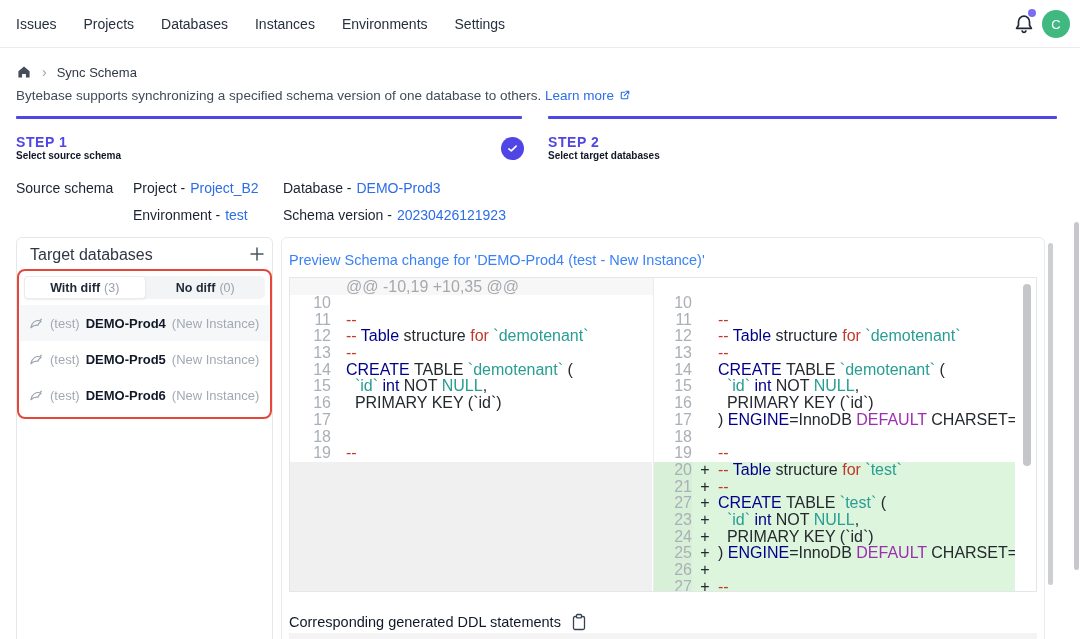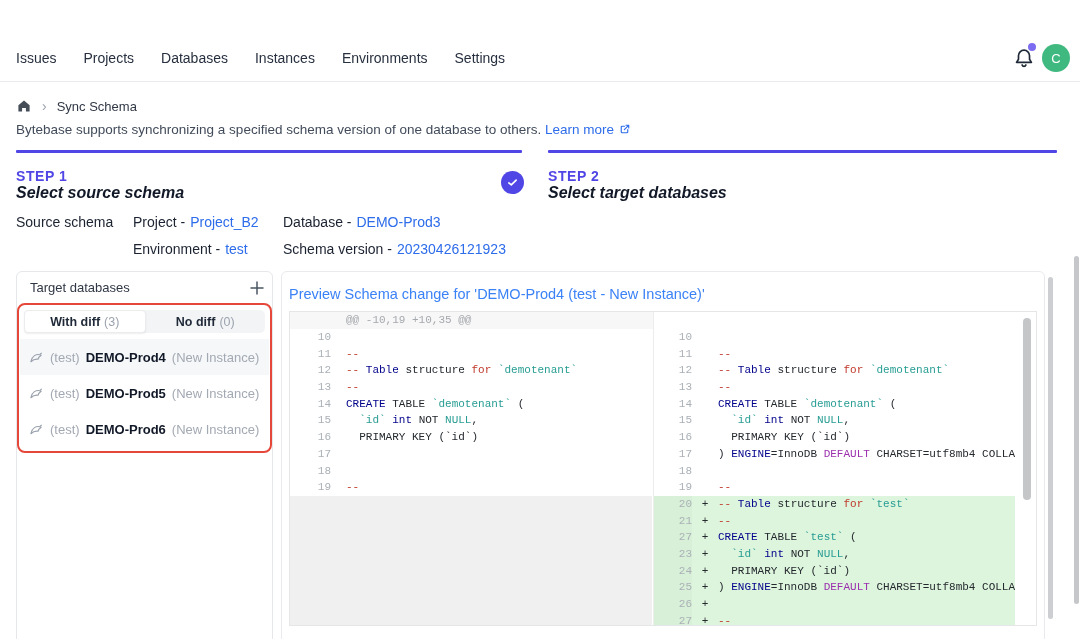--- a/index.html
+++ b/index.html
@@ -1,19 +1,19 @@
 <!DOCTYPE html>
 <html><head>
 <meta charset="utf-8">
 <style>
   * { margin:0; padding:0; box-sizing:border-box; }
   html,body { width:1080px; height:639px; overflow:hidden; background:#fff;
     font-family:"Liberation Sans", sans-serif; color:#1f2937; }
   .abs { position:absolute; }
-  #app { position:relative; width:1080px; height:452px; background:#fff;margin-top:34px; }
+  #app { position:relative; width:1080px; height:452px; background:#fff; }
 
   
   .topnav { left:0; top:0; width:1080px; height:48px; border-bottom:1px solid #e9ebee; background:#fff; }
   .nav-items { left:16px; top:0; height:47px; display:flex; align-items:center; gap:27px; }
   .nav-item { font-size:14px; color:#27303f; cursor:pointer; }
   .bell-wrap { left:1012px; top:12px; width:26px; height:26px; }
   .bell-dot { left:1028px; top:9px; width:8px; height:8px; border-radius:50%; background:#7b6cf2; }
   .avatar { left:1042px; top:10px; width:28px; height:28px; border-radius:50%; background:#3fb980;
     color:#fff; font-size:13px; display:flex; align-items:center; justify-content:center; }
 
@@ -23,32 +23,32 @@
   .chev { color:#9ca3af; font-size:14px; }
   .intro { left:16px; top:88px; font-size:13.5px; color:#414b5a; }
   .intro a { color:#2d6cea; text-decoration:none; }
   .ext-icon { display:inline-block; vertical-align:-2px; margin-left:4px; }
 
   
   .bar { height:3px; background:#5046e5; top:116px; border-radius:1px; }
   .bar1 { left:16px; width:506px; }
   .bar2 { left:548px; width:509px; }
   .step-label { font-size:14px; font-weight:700; letter-spacing:.04em; color:#5046e5; top:134px; }
-  .step-title { font-size:16px; font-weight:600; color:#111827; top:150px;font-style:italic; }
+  .step-title { font-size:10px; font-weight:600; color:#111827; top:150px; }
   .check-circle { left:501px; top:137px; width:23px; height:23px; border-radius:50%;
     background:#5046e5; display:flex; align-items:center; justify-content:center; }
 
   
   .src { font-size:14px; color:#1b2230; }
   .src a { color:#2d6cea; text-decoration:none; }
   .src .lab { color:#1b2230; margin-right:5px; }
 
   
   .panel { left:16px; top:237px; width:257px; height:410px; border:1px solid #e5e7eb; border-radius:6px; background:#fff; }
-  .panel-title { left:30px; top:246px; font-size:13px; color:#303845; }
+  .panel-title { left:30px; top:246px; font-size:16px; color:#303845; }
   .plus-btn { left:247px; top:244px; width:20px; height:20px; cursor:pointer; }
   .red-box { left:17px; top:269px; width:255px; height:150px; border:2.5px solid #e5473a; border-radius:8px; pointer-events:none; }
   .tabs { left:24px; top:276px; width:241px; height:23px; background:#f3f4f6; border-radius:5px; display:flex; }
   .tab { flex:1; display:flex; align-items:center; justify-content:center; gap:4px;
     font-size:12.5px; font-weight:600; color:#1f2937; cursor:pointer; }
   .tab .cnt { color:#9ca3af; font-weight:400; }
   .tab.active { background:#fff; border:1px solid #ececef; border-radius:4px; box-shadow:0 1px 2px rgba(0,0,0,.07); }
   .db-item { left:20px; width:249px; height:36px; display:flex; align-items:center; gap:6px;
     padding-left:9px; font-size:13px; cursor:pointer; }
   .db-item.sel { background:#f6f7f9; }
@@ -59,21 +59,21 @@
   .card { left:281px; top:237px; width:764px; height:410px; border:1px solid #e8eaed; border-radius:6px; background:#fff; }
   .preview-title { left:289px; top:252px; font-size:14.5px; color:#3b82f6; }
   .ddl-title-row { left:289px; top:613px; display:flex; align-items:center; gap:10px; }
   .ddl-title { font-size:14.5px; color:#111827; }
   .copy-btn { cursor:pointer; width:16px; height:18px; }
   .ddl-block { left:289px; top:633px; width:748px; height:6px; background:#f4f4f4; }
 
   
   .editor { left:289px; top:277px; width:748px; height:315px; border:1px solid #e5e6e8; background:#fff; overflow:hidden; }
   .pane { position:absolute; top:0; height:313px; overflow:hidden;
-    font-family:Liberation Mono, monospace; font-size:11px; }
+    font-family:Liberation Sans, sans-serif; font-size:16px; }
   .pane-left  { left:0; width:363px; }
   .pane-right { left:363px; width:362px; border-left:1px solid #ececec; }
   .dheader { height:17px; line-height:17px; color:#a5a8ad; background:#f7f7f7; padding-left:56px; white-space:pre; }
   .dheader.empty { background:#fff; }
   .drow { display:flex; height:16.7px; line-height:16.7px; white-space:pre; }
   .dnum { color:#aab0b6; text-align:right; flex:none; }
   .pane-left  .dnum { width:41px; }
   .pane-right .dnum { width:38px; }
   .dsign { flex:none; width:26px; text-align:center; color:#24292e; }
   .pane-left .dcode { padding-left:15px; }

